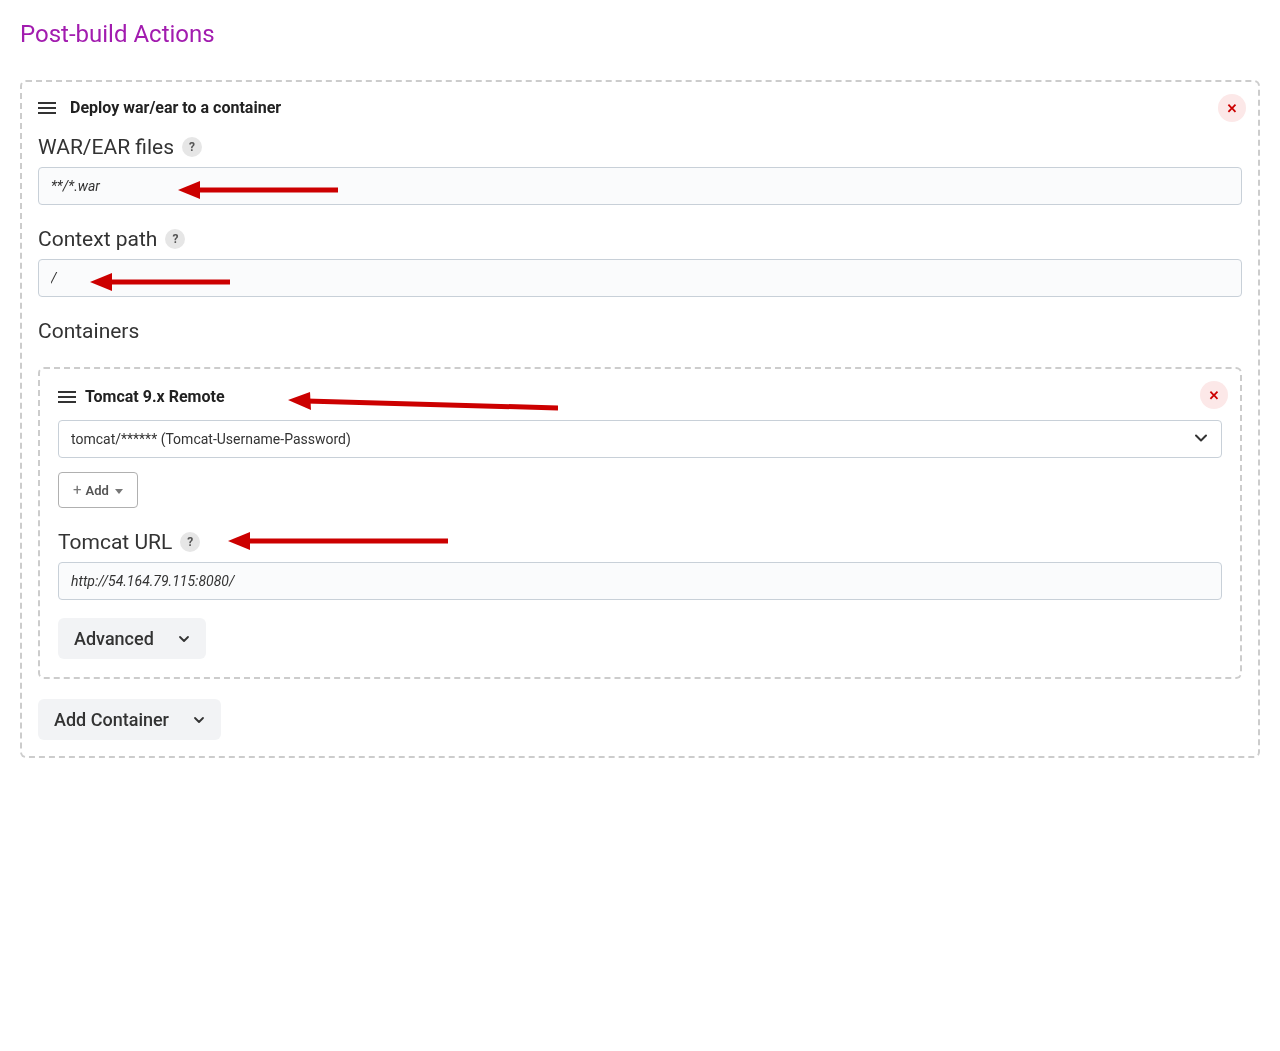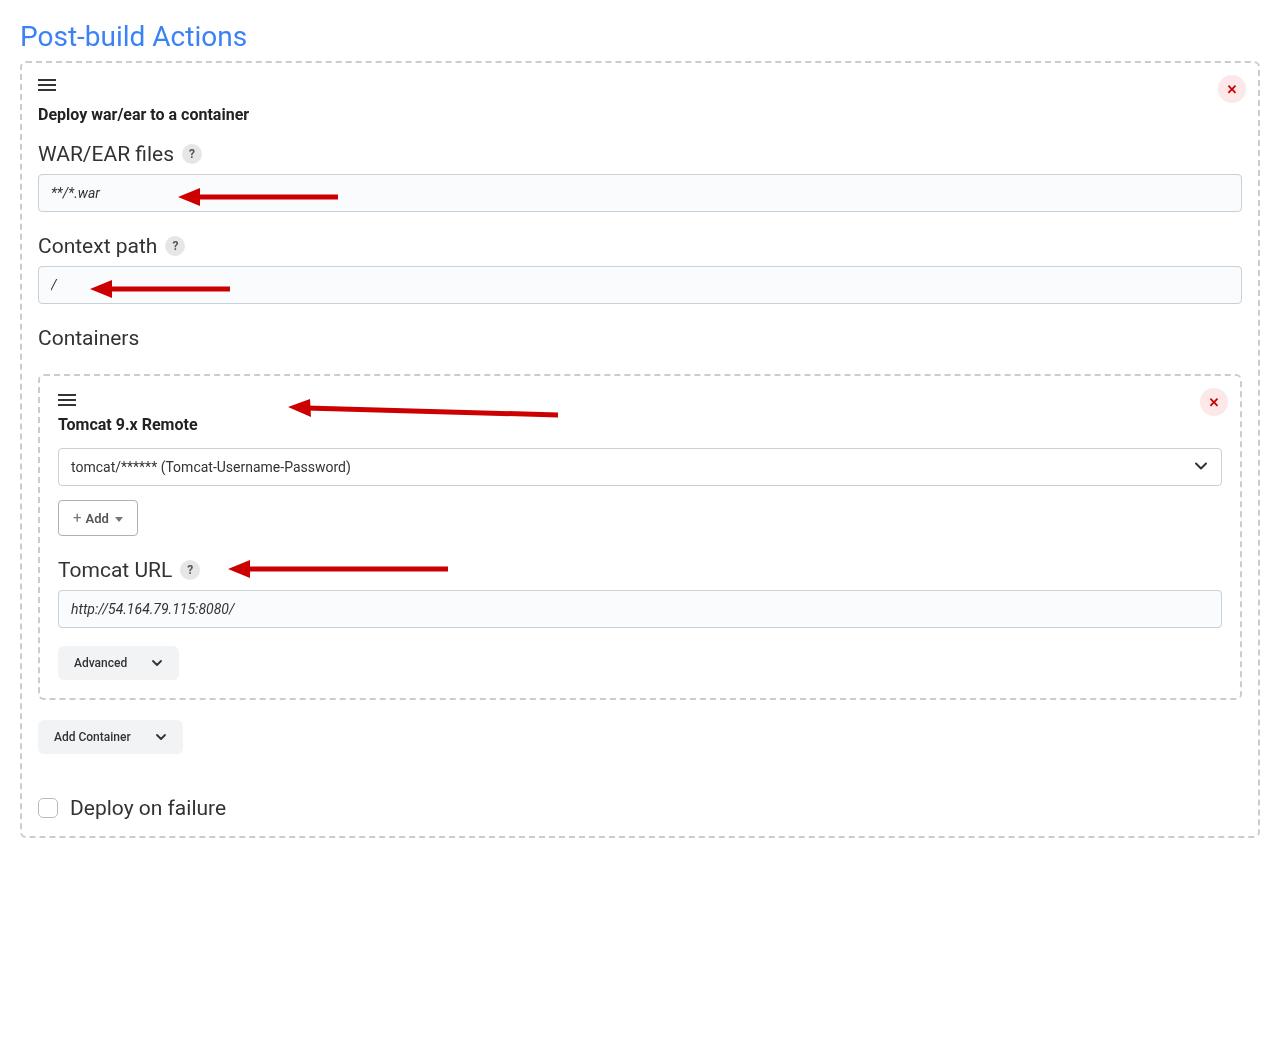--- a/index.html
+++ b/index.html
@@ -7,36 +7,36 @@
       margin: 0;
       padding: 0;
       font-family: -apple-system, BlinkMacSystemFont, "Segoe UI", Roboto, "Helvetica Neue", Arial, sans-serif;
     }
     body {
       background: #fff;
       padding: 20px;
       color: #333;
     }
     .page-title {
-      font-size: 28px;
+      font-size: 24px;
       font-weight: 400;
-      color: #3b82f6;
-      margin-bottom: 8px;
+      color: #a21caf;
+      margin-bottom: 32px;
     }
     .dashed-box {
       border: 2px dashed #ccc;
       border-radius: 6px;
       padding: 16px;
       position: relative;
     }
     .section-header {
       display: flex;
+      align-items: center;
       gap: 14px;
       margin-bottom: 18px;
-      flex-direction: column;
     }
     .drag-handle {
       display: flex;
       flex-direction: column;
       gap: 3px;
       cursor: grab;
     }
     .drag-handle span {
       display: block;
       width: 18px;
@@ -147,21 +147,21 @@
       cursor: pointer;
     }
     .btn-soft {
       display: inline-flex;
       align-items: center;
       gap: 24px;
       padding: 10px 16px;
       border: none;
       border-radius: 6px;
       background: #f2f3f5;
-      font-size: 12px;
+      font-size: 18px;
       font-weight: 500;
       color: #333;
       cursor: pointer;
     }
     .chevron-down {
       display: inline-block;
     }
     .chevron-down svg {
       display: block;
     }
@@ -312,18 +312,14 @@
     <button class="btn-soft">
       <span>Add Container</span>
       <span class="chevron-down">
         <svg width="12" height="12" viewBox="0 0 12 12">
             <path d="M2 4 L6 8 L10 4" stroke="#333" stroke-width="1.8" fill="none" stroke-linecap="round" stroke-linejoin="round"></path>
           </svg>
       </span>
     </button>
   </div>
 
-  <div class="checkbox-row">
-    <div class="checkbox"></div>
-    <span class="field-label">Deploy on failure</span>
-  </div>
 
 </div>
 
 </body></html>

